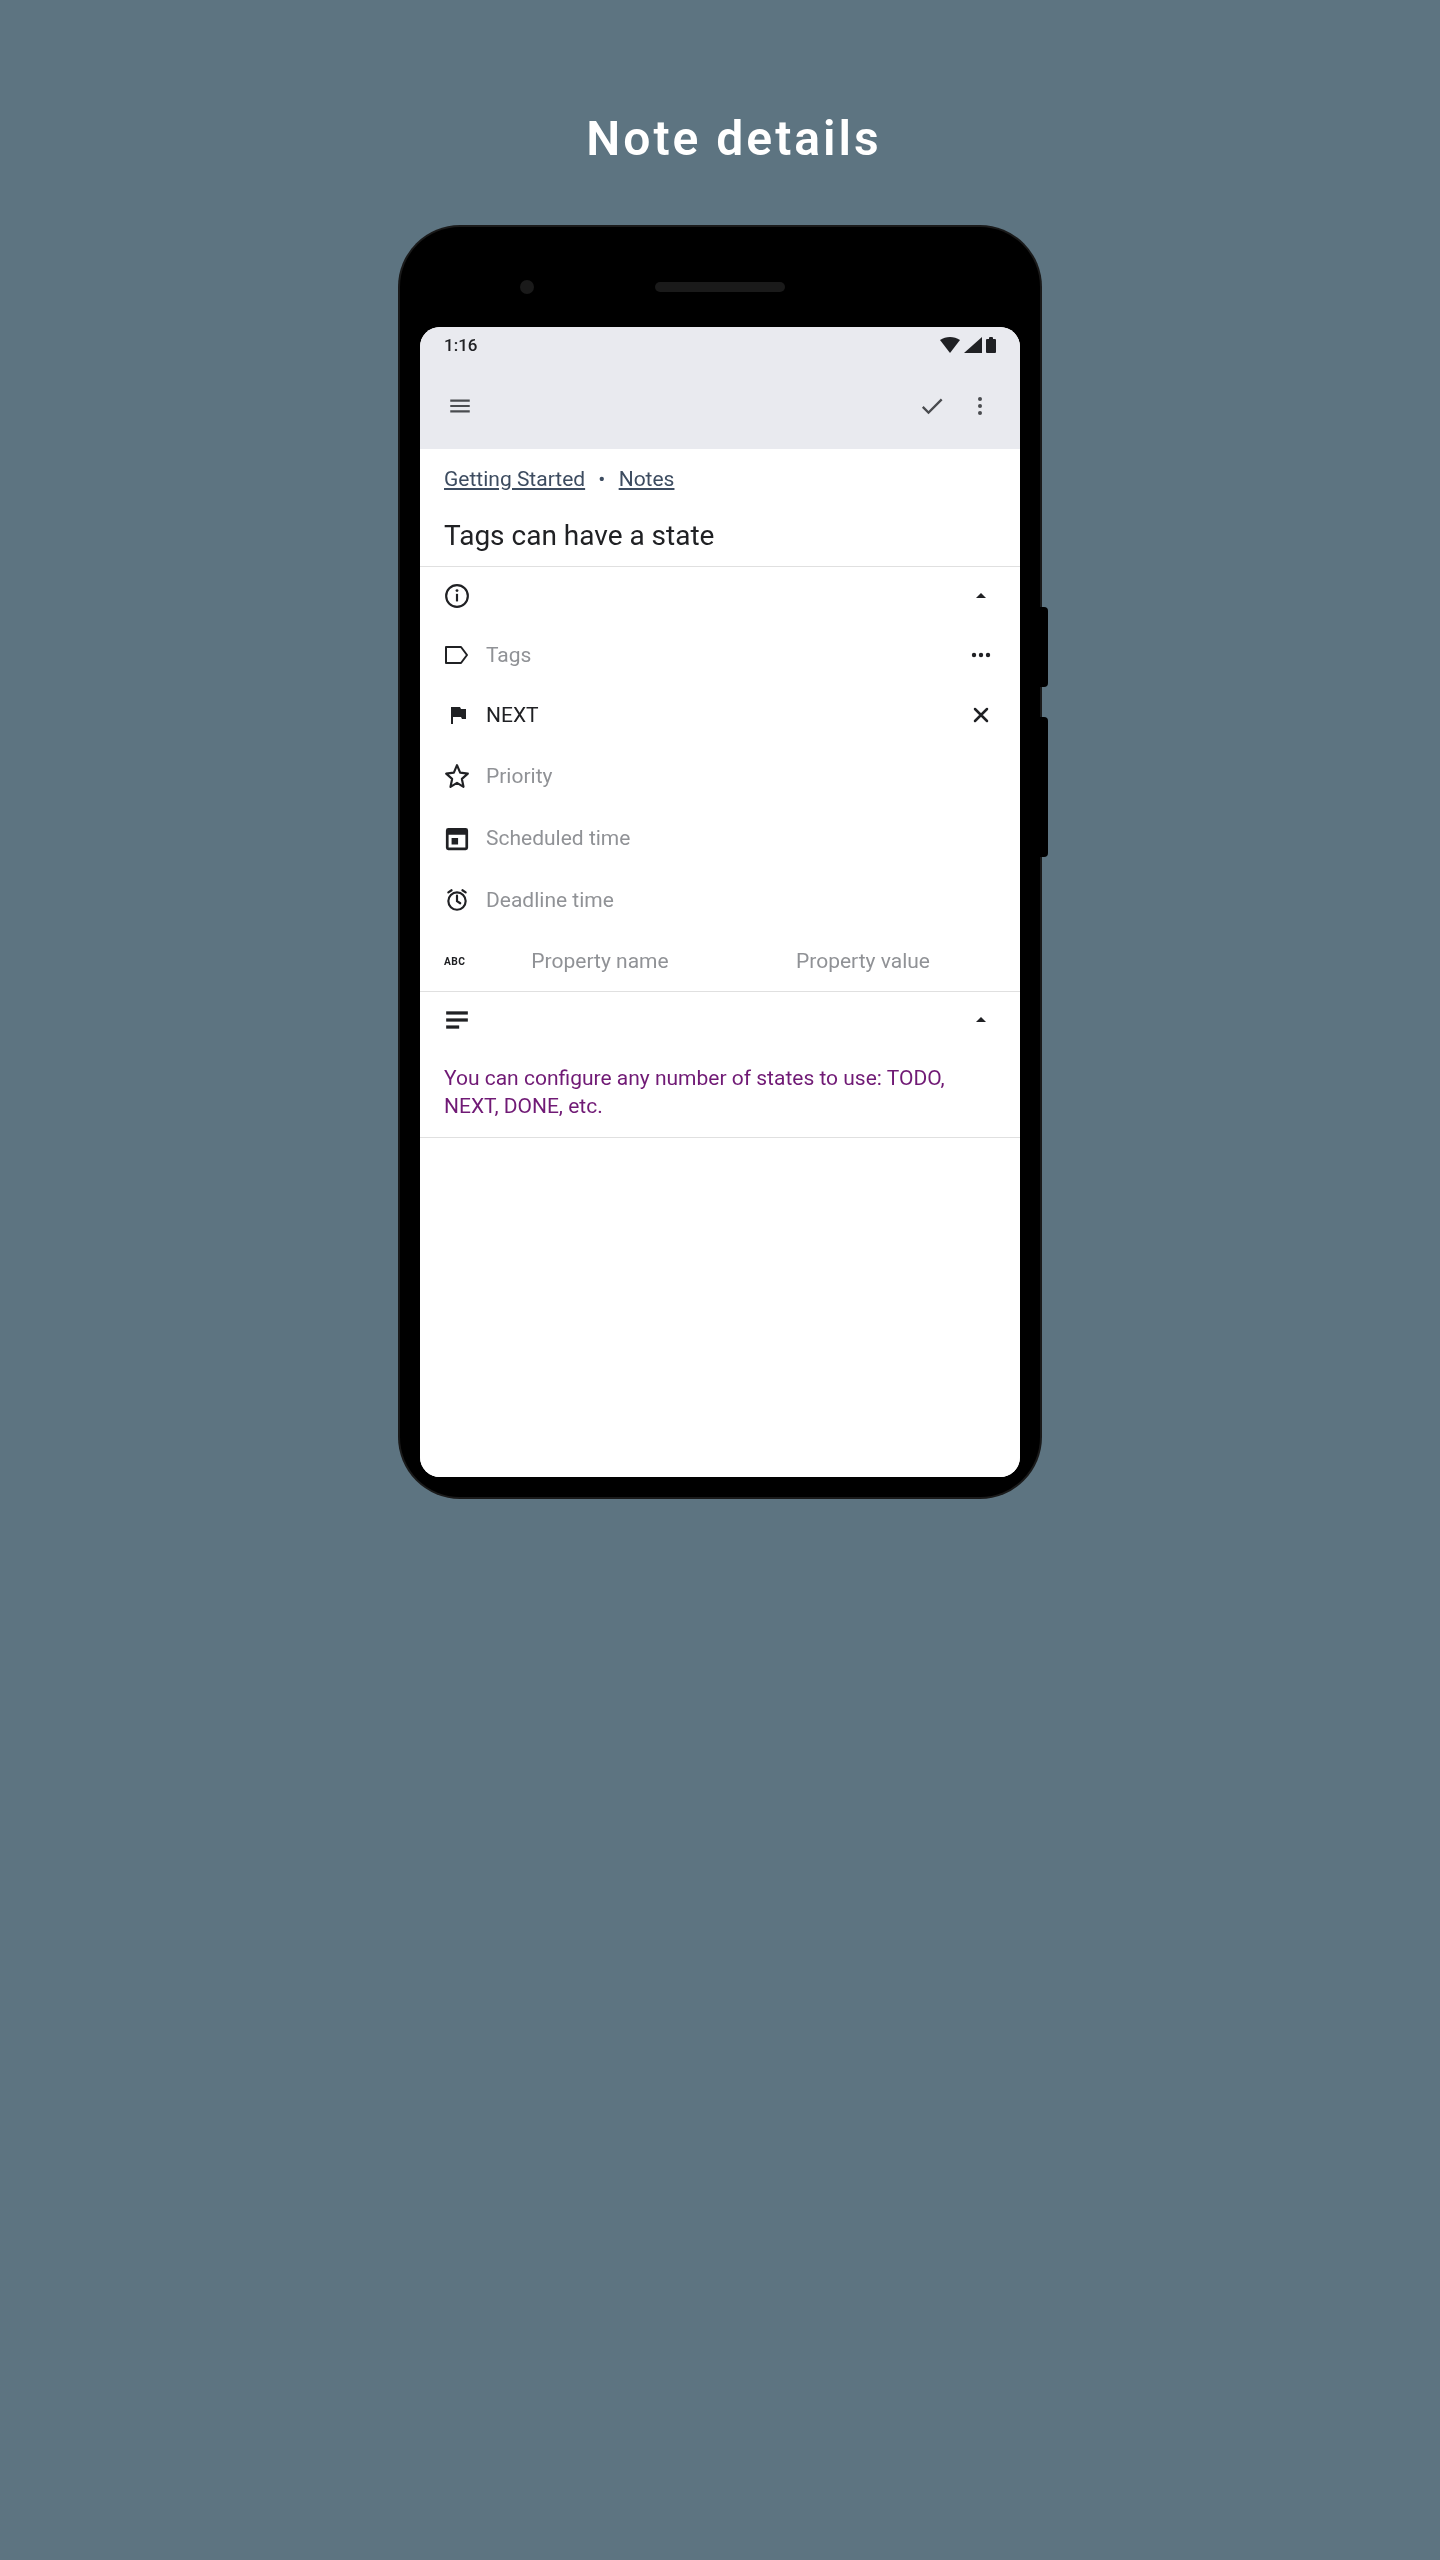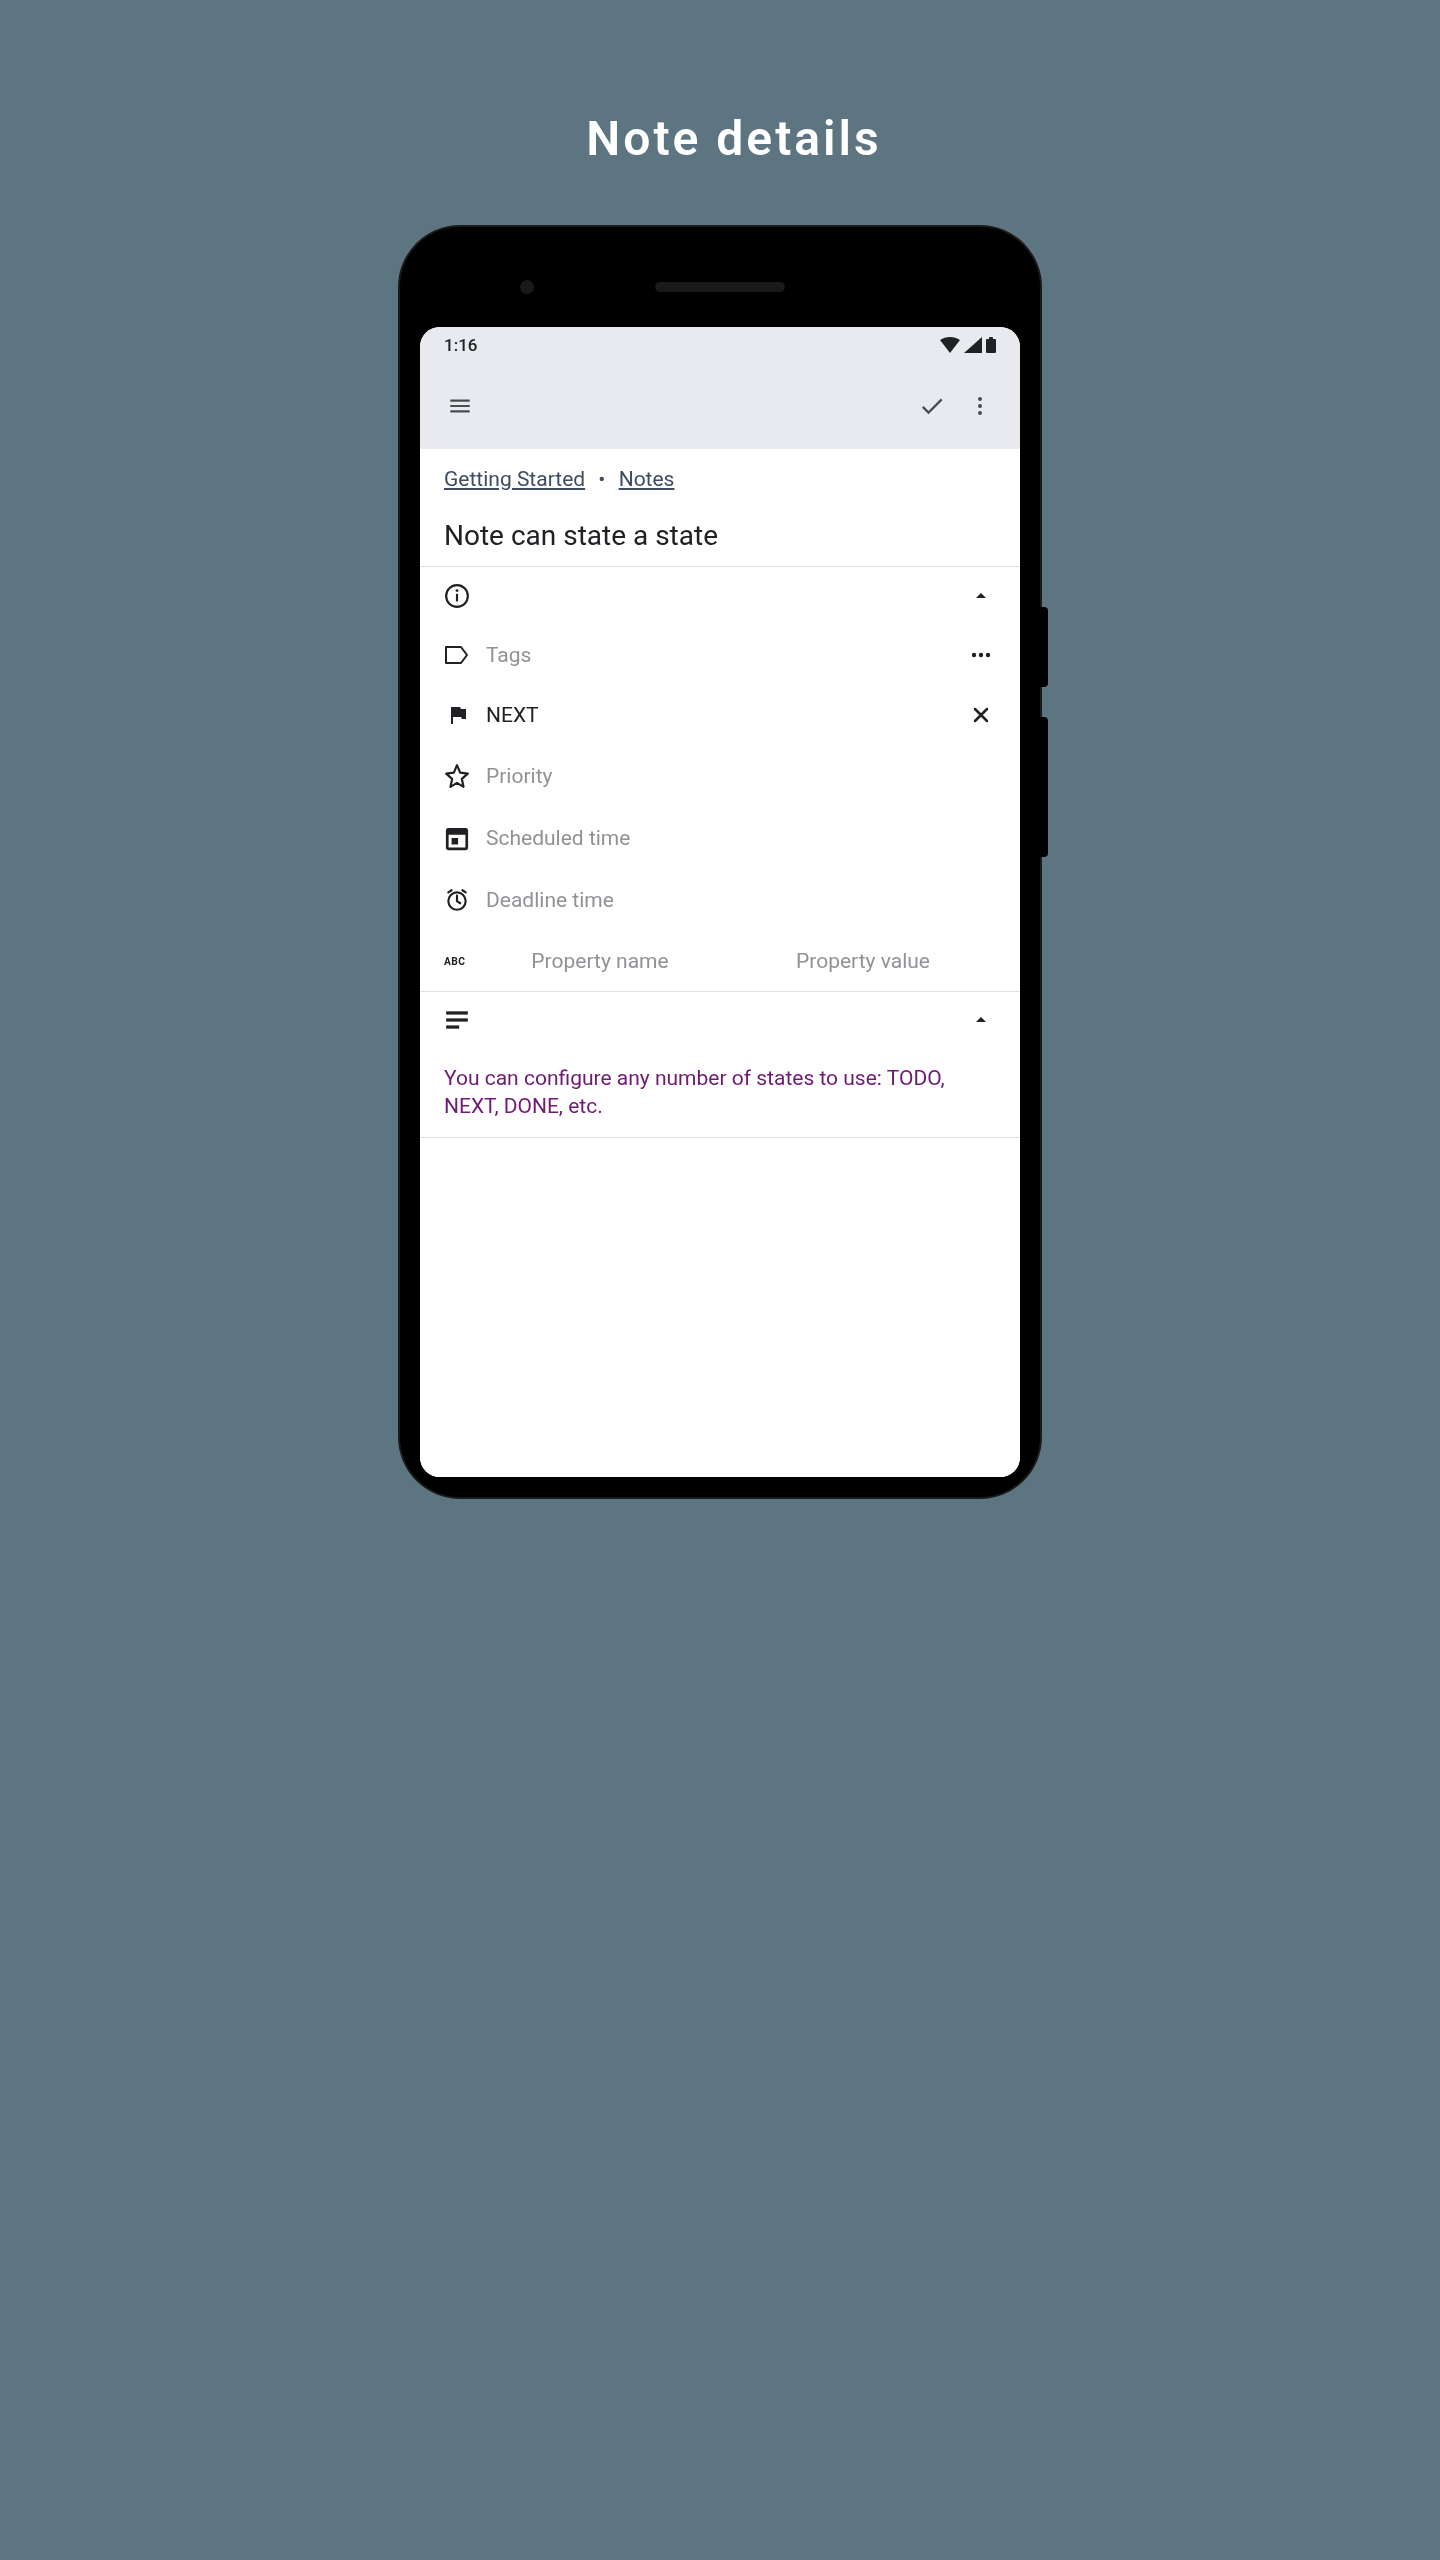--- a/index.html
+++ b/index.html
@@ -226,21 +226,21 @@
     </div>
 
     <div class="content-area">
 
       <div class="breadcrumb">
         <a href="#">Getting Started</a>
         <span class="breadcrumb-sep">•</span>
         <a href="#">Notes</a>
       </div>
 
-      <div class="title-field">Note can state a state</div>
+      <div class="title-field">Tags can have a state</div>
 
       <div class="section-header">
         <span class="row-icon">
           <svg width="26" height="26" viewBox="0 0 24 24">
               <circle cx="12" cy="12" r="10" fill="none" stroke="#202124" stroke-width="2"></circle>
               <rect x="11" y="10" width="2" height="7" fill="#202124"></rect>
               <circle cx="12" cy="7" r="1.3" fill="#202124"></circle>
             </svg>
         </span>
         <span class="filler"></span>

